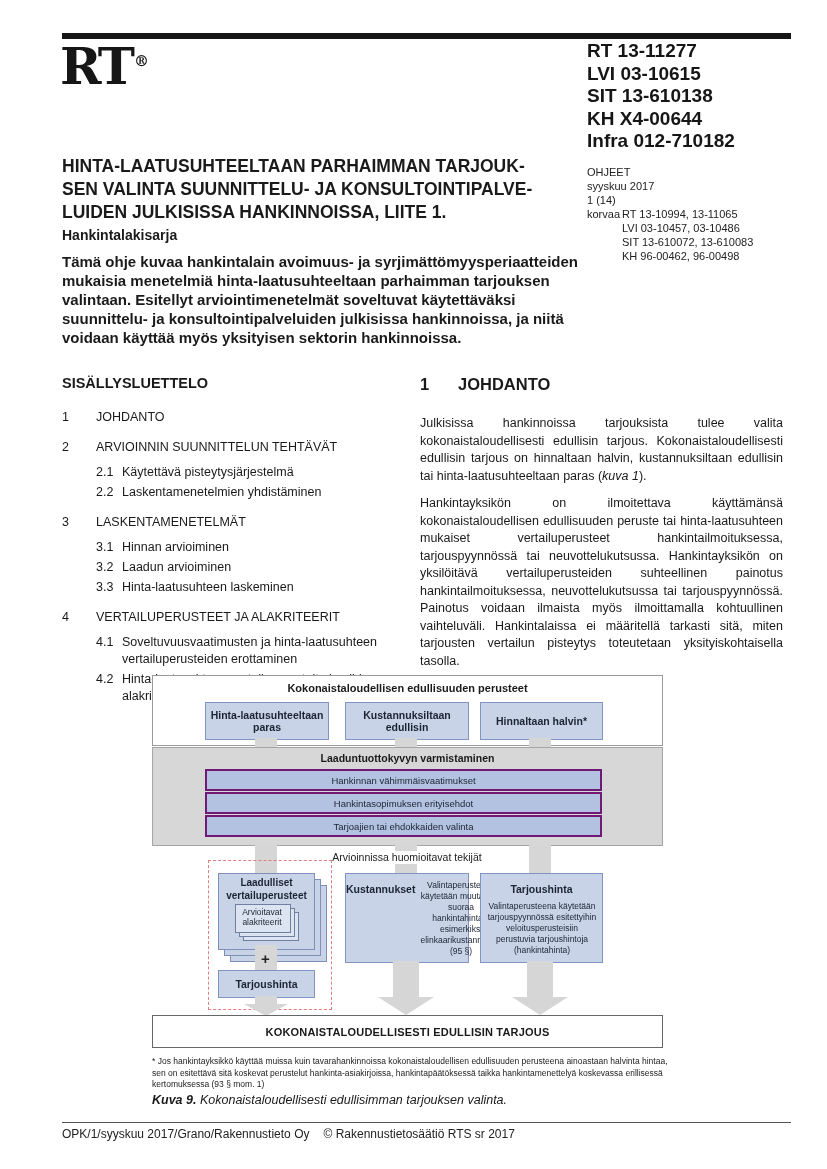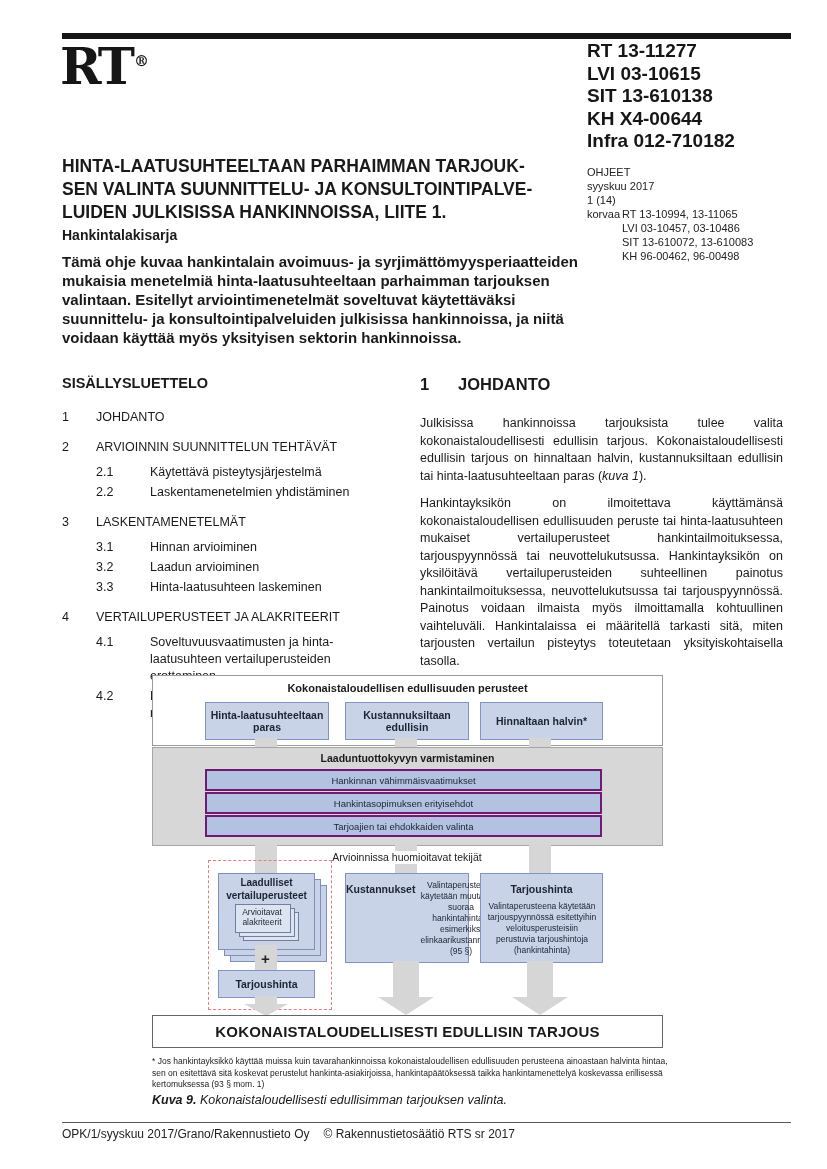--- a/index.html
+++ b/index.html
@@ -20,21 +20,21 @@
   .meta{left:587px;top:165px;font-size:11px;line-height:14px;color:#222;}
   .meta .row{display:flex;}
   .meta .lbl{width:35px;}
   .intro{left:62px;top:252px;width:518px;font-size:15px;font-weight:bold;line-height:19px;}
 
   
   .toc{left:62px;top:375px;width:335px;font-size:12.5px;}
   .toc-h{font-size:14.5px;font-weight:bold;margin-bottom:18px;}
   .ti{display:flex;line-height:17px;}
   .ti.l1{margin-top:13px;margin-bottom:8px;}
-  .ti.l2{margin-top:3px;gap:28px;}
+  .ti.l2{margin-top:3px;}
   .ti.l1 .n{width:34px;flex:none;}
   .ti.l2{padding-left:34px;}
   .ti.l2 .n{width:26px;flex:none;}
 
   
   .sec{left:420px;top:375px;width:363px;}
   .sec-h{display:flex;font-size:16.5px;font-weight:bold;}
   .sec-h .n{width:38px;flex:none;}
   .sec p{margin:0;font-size:12.5px;line-height:17.5px;text-align:justify;}
   .sec .p1{margin-top:21px;}
@@ -58,21 +58,21 @@
               font-size:10px;line-height:12.5px;color:#1c2433;}
   .icard-label{left:83px;top:232px;width:54px;text-align:center;font-size:8.5px;
                line-height:10px;color:#1c2433;}
   .plus{left:66px;top:275px;width:95px;text-align:center;font-size:15px;font-weight:bold;color:#222;}
   .colbox{padding:0;}
   .colbox .t{font-weight:bold;font-size:10.5px;text-align:center;margin-top:9px;}
   .colbox .b{font-size:8.5px;line-height:11px;text-align:center;margin-top:6px;padding:0 5px;color:#1c2433;}
   .arrow-head{width:0;height:0;}
   .result{left:0;top:340px;width:509px;height:31px;background:#fff;border:1px solid #666;
           display:flex;align-items:center;justify-content:center;font-weight:bold;
-          font-size:15px;letter-spacing:.2px;}
+          font-size:11px;letter-spacing:.2px;}
 
   .footnote{left:152px;top:1056px;width:518px;font-size:8.5px;line-height:11.5px;color:#222;}
   .caption{left:152px;top:1093px;font-size:12.5px;font-style:italic;}
   .caption b{font-weight:bold;}
   .footer-rule{left:62px;top:1122px;width:729px;border-top:1px solid #555;height:0;}
   .footer{left:62px;top:1127px;font-size:12px;color:#222;}
   .footer .r{margin-left:14px;}
 </style>
 </head>
 <body>

